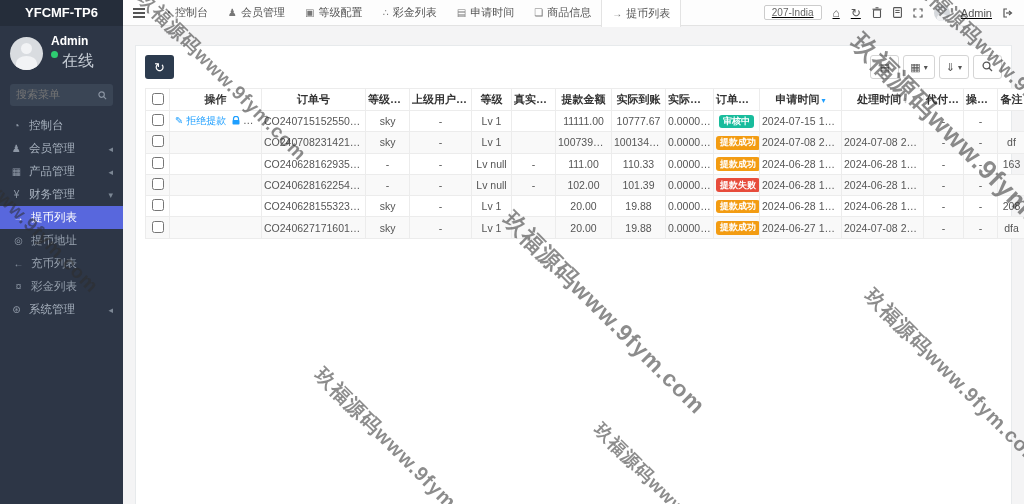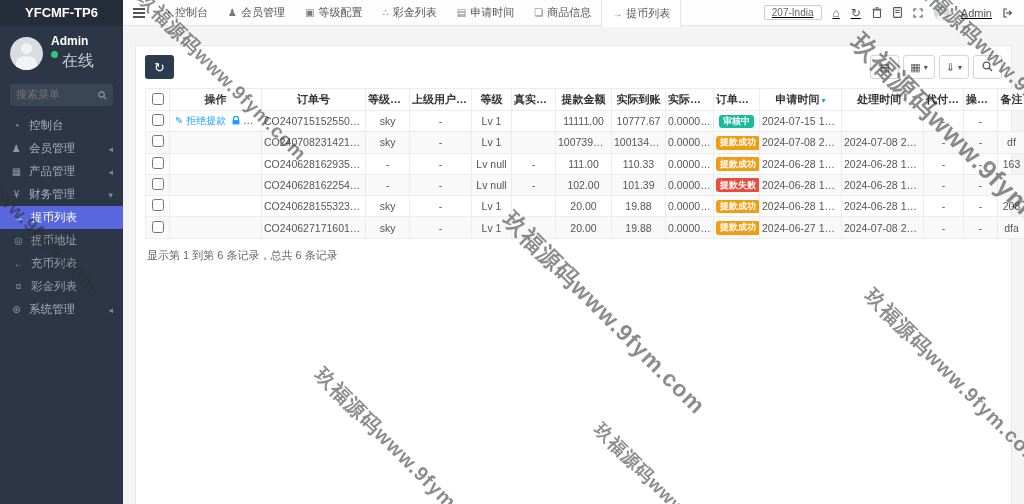--- a/index.html
+++ b/index.html
@@ -391,21 +391,20 @@
           <td><span class="badge" style="background: rgb(243, 156, 18);">提款成功</span></td>
           <td>2024-06-27 17:16:01</td>
           <td>2024-07-08 23:15:39</td>
           <td>-</td>
           <td>-</td>
           <td>dfa</td>
         </tr>
       </tbody>
   </table>
 
-  <div class="tbl-footer">显示第 1 到第 6 条记录，总共 6 条记录</div>
 </div>
 
 <span class="wm wm1">玖福源码www.9fym.com</span>
 <span class="wm wm2">玖福源码www.9fym.com</span>
 <span class="wm wm3">玖福源码www.9fym.com</span>
 <span class="wm wm4">玖福源码www.9fym.com</span>
 <span class="wm wm5">玖福源码www.9fym.com</span>
 <span class="wm wm6">玖福源码www.9fym.com</span>
 <span class="wm wm7">玖福源码www.9fym.com</span>
 <span class="wm wm8">玖福源码www.9fym.com</span>

